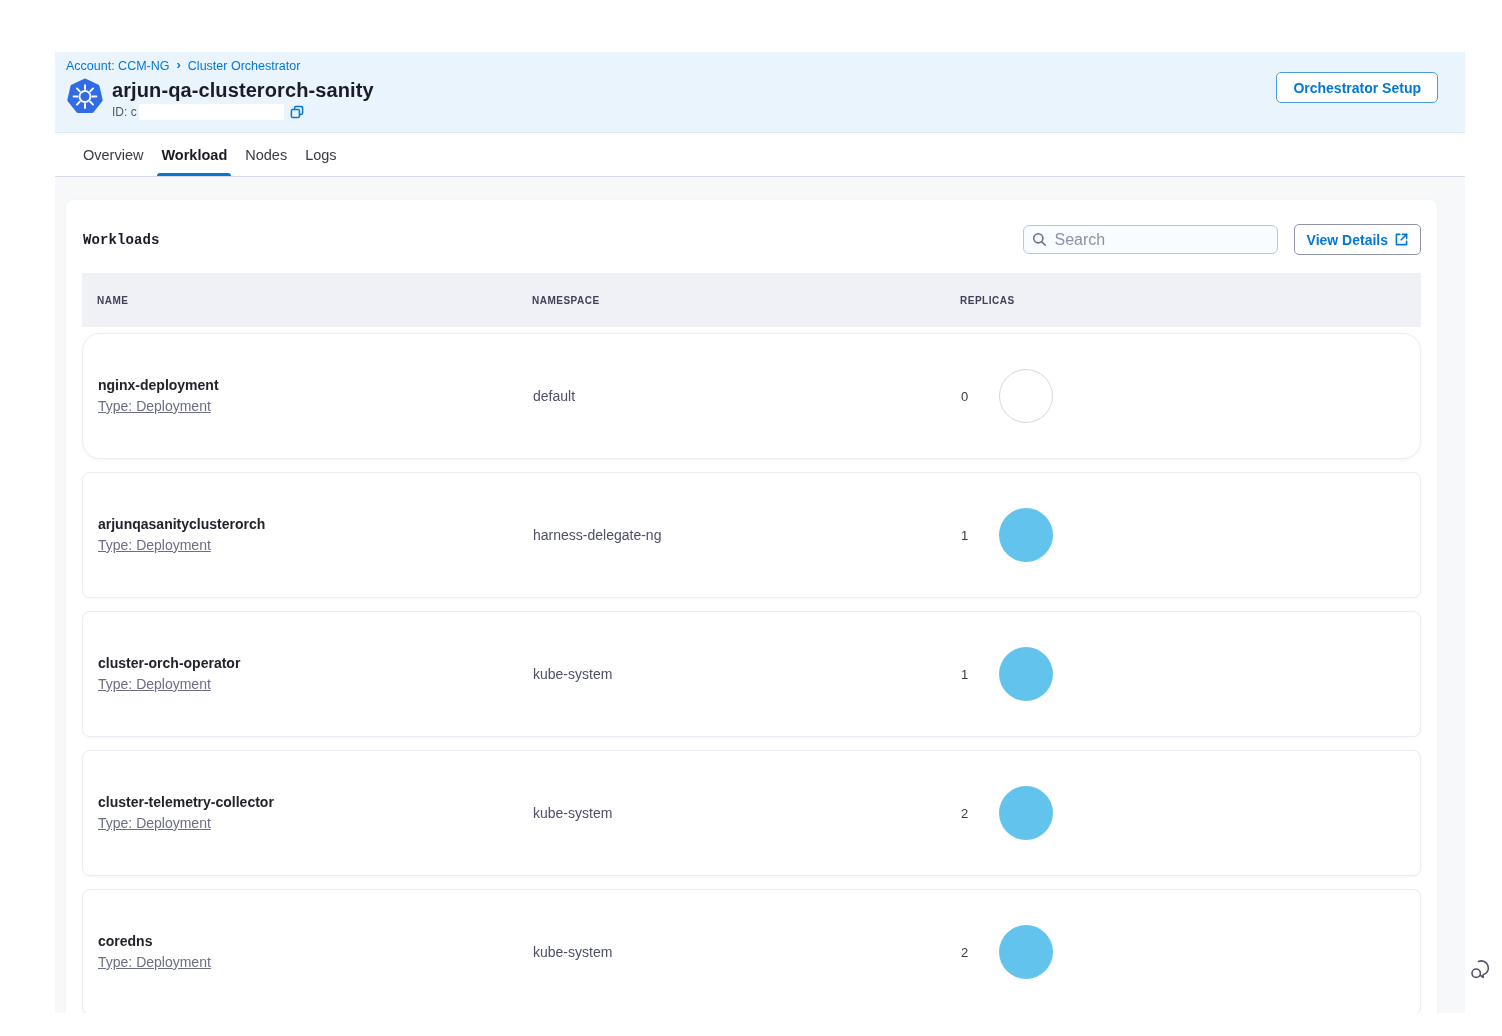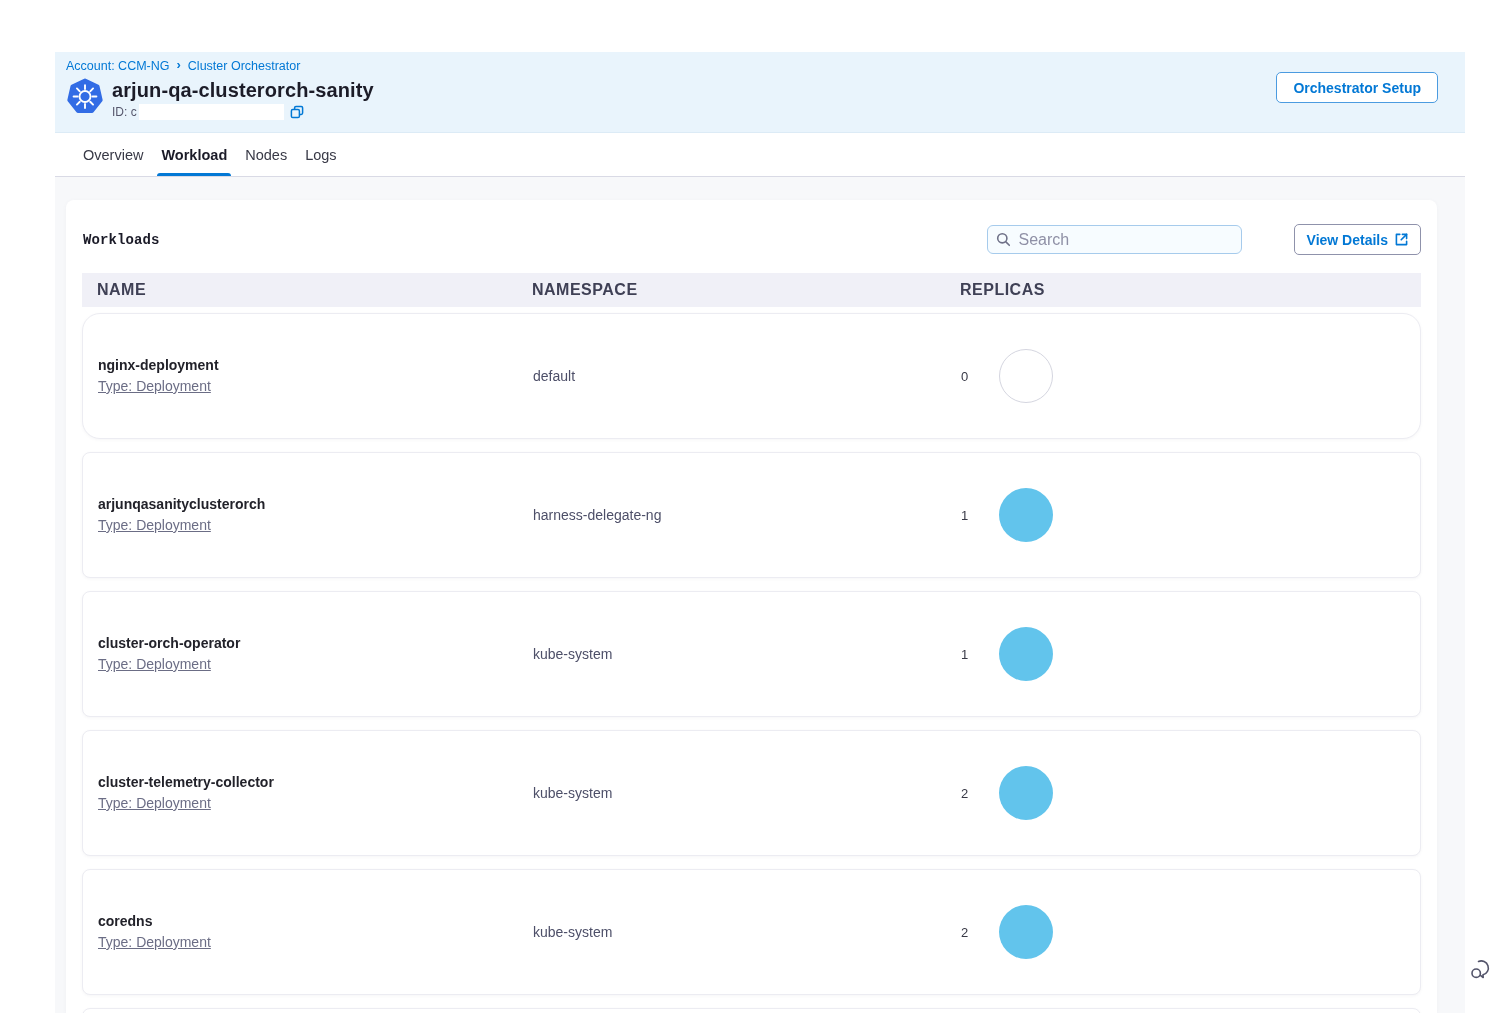--- a/index.html
+++ b/index.html
@@ -43,25 +43,25 @@
   .card-header{display:flex;align-items:center;justify-content:space-between;padding:24px 16px 18px 17px;}
   .card-title{font-size:14px;font-weight:700;color:#1b1b28;line-height:26px;letter-spacing:.1px;font-family:Liberation Mono, monospace;}
   .header-actions{display:flex;align-items:center;gap:16px;}
   .search-wrap{position:relative;}
   .search-input{width:255px;height:29px;border:1.5px solid #a6cbec;border-radius:6px;background:#f7fcff;
     padding:0 10px 0 31px;font-size:16px;color:#737373;font-family:inherit;outline:none;}
   .search-input::placeholder{color:#8f90a6;}
   .search-icon{position:absolute;left:9px;top:7px;pointer-events:none;}
   .view-details-btn{height:31px;padding:0 12px;background:#ffffff;border:1px solid #8f92ab;border-radius:5px;
     color:var(--accent);font-size:14px;font-weight:700;font-family:inherit;cursor:pointer;
-    display:flex;align-items:center;gap:7px;margin-left:36px;}
+    display:flex;align-items:center;gap:7px;}
 
   
   .grid-cols{display:grid;grid-template-columns:435px 428px auto;align-items:center;padding-left:15px;}
-  .table-header{margin:0 16px;height:34px;background:#f0f0f7;font-size:16px;font-weight:700;color:#3f4055;
+  .table-header{margin:0 16px;height:54px;background:#f0f0f7;font-size:10px;font-weight:700;color:#3f4055;
     letter-spacing:.5px;text-transform:uppercase;}
   .rows{margin:0 16px;}
   .row-card{height:126px;background:#ffffff;border:1px solid #ececf2;border-radius:8px;margin-top:13px;
     box-shadow:0 1px 3px rgba(96,97,112,.06);cursor:pointer;}
   .row-card.first{margin-top:6px;border-radius:18px;}
   .wl-name{font-size:14px;font-weight:700;color:#22222a;line-height:17px;}
   .wl-type{font-size:14px;color:#6b6d85;margin-top:4px;line-height:17px;text-decoration:underline;}
   .ns-cell{font-size:14px;color:#4d4f68;}
   .rep-cell{display:flex;align-items:center;gap:29px;}
   .rep-count{font-size:13px;color:#383946;min-width:9px;}

